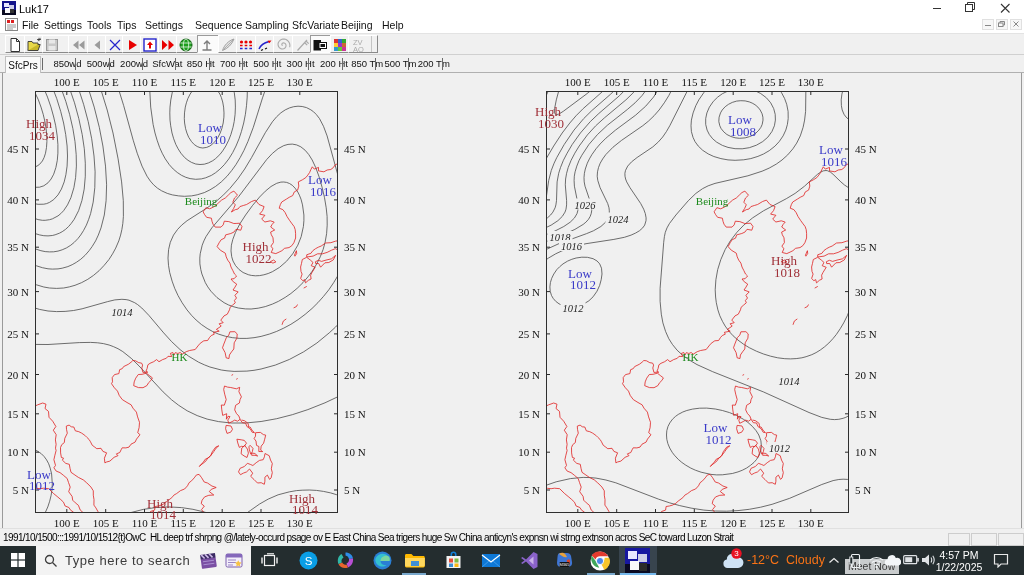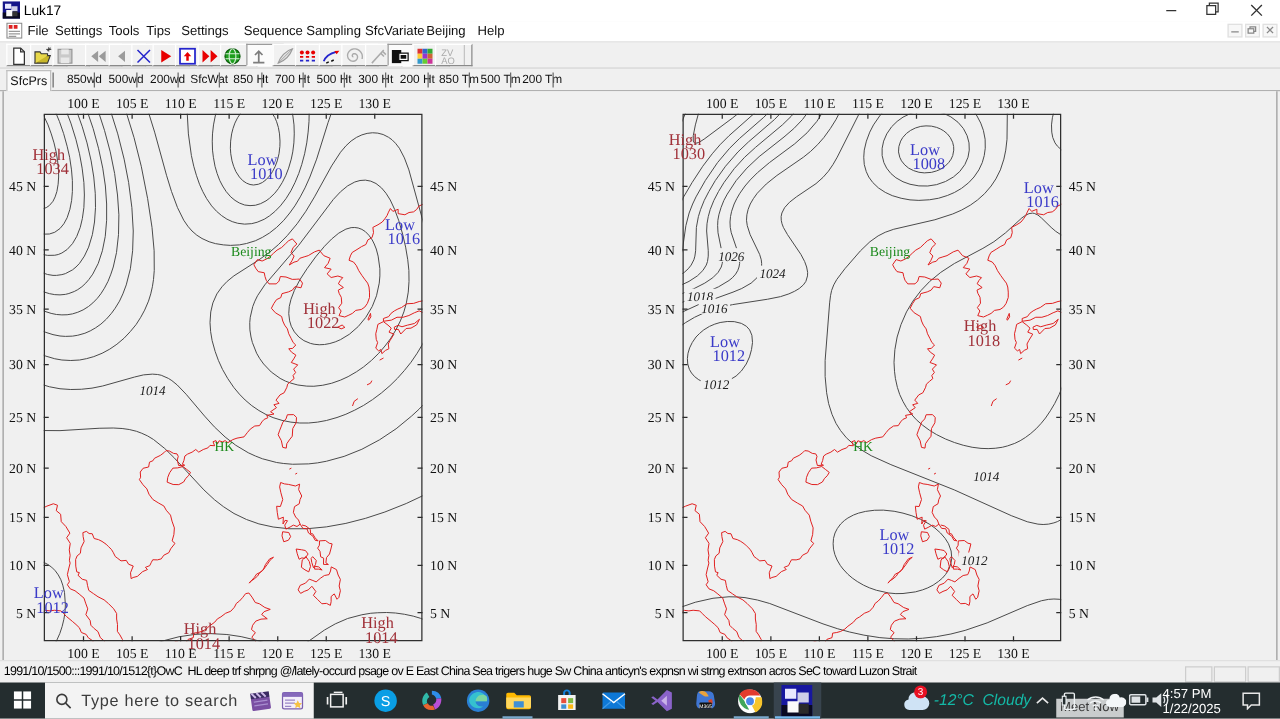--- a/index.html
+++ b/index.html
@@ -40,23 +40,23 @@
 
 #statusbar { left:0; top:528px; width:1024px; height:14px; background:#f0f0f0;
   border-top:1px solid #e0e0e0; font-size:10px; letter-spacing:-0.6px; color:#000;padding-left:44px; }
 #statustext { position:absolute; left:3px; top:3px; white-space:nowrap; }
 .spanel { position:absolute; top:4px; height:13px; border:1px solid #cdcdcd; background:#f0f0f0; }
 
 #taskbar { left:0; top:546px; width:1024px; height:29px; background:#242d2f; }
 #searchbox { position:absolute; left:36px; top:0px; width:215px; height:29px; background:#f3f3f3; }
 #searchtext { position:absolute; left:65px; top:7px; font-size:13px; letter-spacing:0.55px; color:#3c3c3c; }
 .tbicon { position:absolute; top:4px; }
-#weathertxt { position:absolute; left:747px; top:7px; color:#14b8a6; font-size:12.5px;font-style:italic; }
+#weathertxt { position:absolute; left:747px; top:7px; color:#f97316; font-size:12.5px; }
 #clock { position:absolute; left:930px; top:2.5px; width:58px; color:#fff; font-size:10.5px;
-  text-align:left; line-height:12px; }
+  text-align:center; line-height:12px; }
 #tooltip { position:absolute; left:845px; top:13px; width:54px; height:15px;
   background:#c9cccd; color:#3a3a3a; font-size:10.5px; padding:1px 0 0 3px; }
 </style>
 </head>
 <body>
 <div id="root">
 
   <div class="abs" id="titlebar"></div>
   <svg class="abs" style="left:2px;top:1px" width="14" height="14">
     <rect width="14" height="14" fill="#15158a"></rect>

